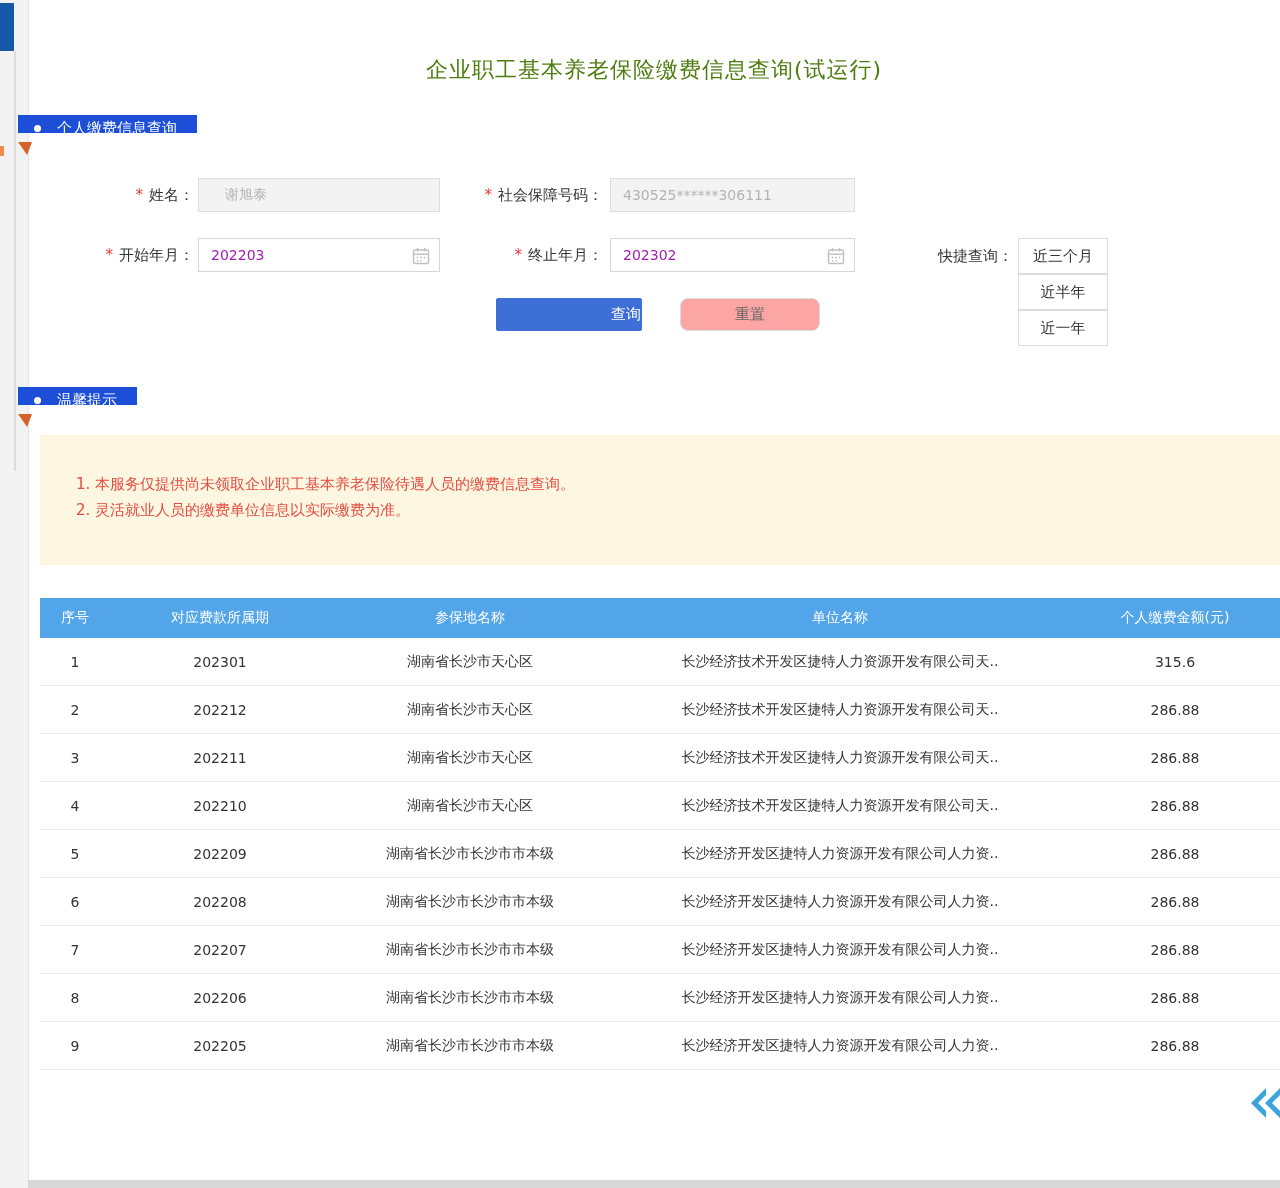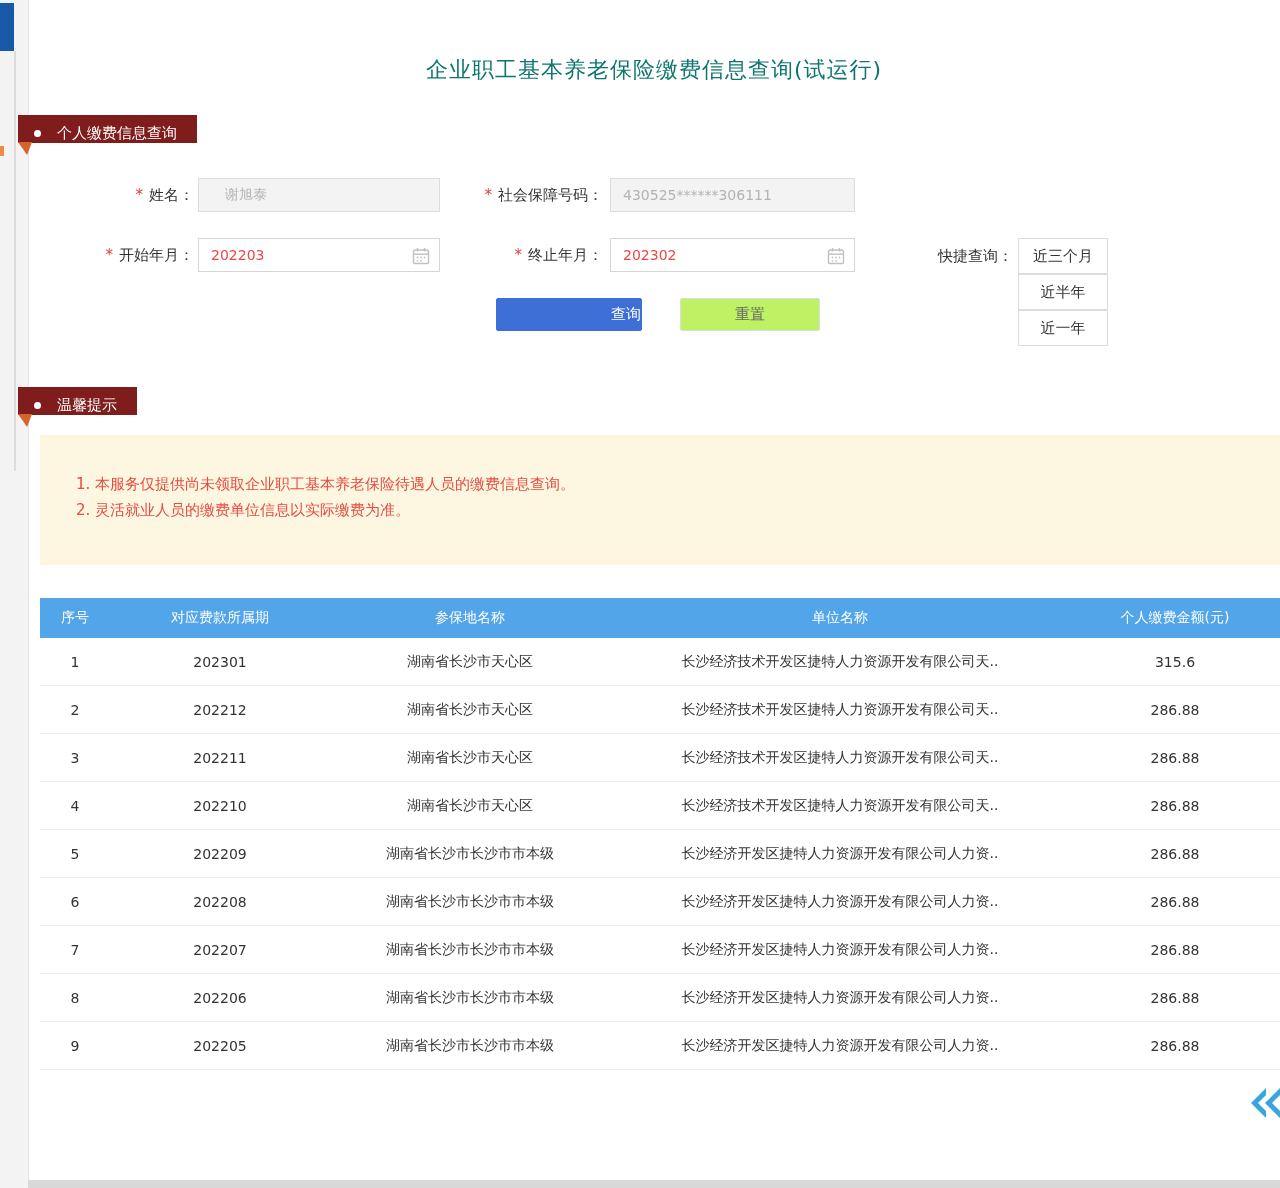--- a/index.html
+++ b/index.html
@@ -7,47 +7,47 @@
   .canvas { position:relative; width:1280px; height:1188px; background:#fff; overflow:hidden; }
 
   
   .gutter { position:absolute; left:0; top:0; width:28px; height:1188px; background:#f3f3f3; }
   .nav-stub { position:absolute; left:0; top:3px; width:14px; height:48px; background:#1758a7; }
   .vline { position:absolute; left:14px; top:51px; width:2px; height:420px; background:#dcdcdc; }
   .card-edge { position:absolute; left:28px; top:0; width:1px; height:1188px; background:#e4e4e4; }
   .edge-tick { position:absolute; left:0; top:146px; width:4px; height:10px; background:#f18a44; }
 
   .page-title { position:absolute; left:28px; right:0; top:55px; text-align:center;
-    font-size:22px; color:#0f766e; letter-spacing:1px; }
-
-  
-  .ribbon { position:absolute; left:18px; height:28px; background:#7f1d1d; color:#fff;
+    font-size:22px; color:#4d7c0f; letter-spacing:1px; }
+
+  
+  .ribbon { position:absolute; left:18px; height:18px; background:#1d4ed8; color:#fff;
     display:flex; align-items:center; padding:8px 20px 0 16px; font-size:15px; }
   .ribbon .dot { width:7px; height:7px; border-radius:50%; background:#fff; margin-right:16px; flex:0 0 auto; }
   .fold { position:absolute; left:18px; width:14px; height:13px; background:#d4642a;
     clip-path:polygon(0 0,100% 0,65% 100%); }
 
   
   .flabel { position:absolute; height:34px; display:flex; align-items:center;
     justify-content:flex-end; font-size:15px; color:#333; }
   .req { color:#e03e3e; margin-right:6px; font-size:15px; }
   .finput { position:absolute; height:34px; border:1px solid #d6d6d6; background:#fff;
-    font-size:14px; color:#ef4444; display:flex; align-items:center; padding:0 12px; }
+    font-size:14px; color:#a21caf; display:flex; align-items:center; padding:0 12px; }
   .finput.disabled { background:#f3f3f3; color:#b3b3b3; border-color:#ddd; }
   .finput .cal { position:absolute; right:8px; top:7px; }
 
   .quick-label { position:absolute; height:36px; display:flex; align-items:center; font-size:15px; color:#333; }
   .quick-group { position:absolute; display:flex;flex-direction:column; }
   .qbtn { height:36px; border:1px solid #dcdcdc; background:#fff; color:#333;
     font-size:15px; padding:0 14px; margin-left:-1px; cursor:pointer;
     font-family:inherit; }
 
   .btn { position:absolute; height:33px; font-size:15px; cursor:pointer; font-family:inherit; }
   .btn-primary { background:#3d6fd6; color:#fff; border:1px solid #3d6fd6; border-radius:2px; }
-  .btn-plain { background:#bef264; color:#666; border:1px solid #dcdcdc; border-radius:2px; }
+  .btn-plain { background:#fca5a5; color:#666; border:1px solid #dcdcdc; border-radius:8px; }
 
   
   .notice { position:absolute; left:40px; top:435px; width:1240px; height:130px; background:#fdf6e0; }
   .notice-line { margin-left:36px; color:#e54c42; font-size:15px; line-height:26px; }
   .notice-inner { padding-top:36px; }
 
   
   .table { position:absolute; left:40px; top:598px; width:1240px; }
   .thead { display:flex; align-items:center; height:40px; background:#52a5e8; color:#fff; font-size:14px; }
   .trow { display:flex; align-items:center; height:48px; background:#fff;

